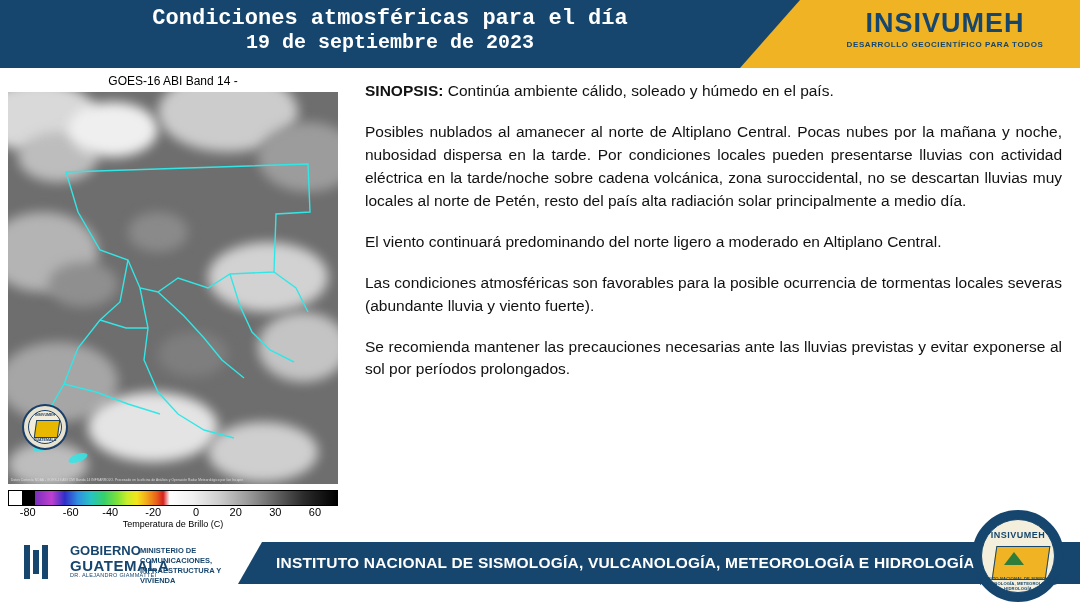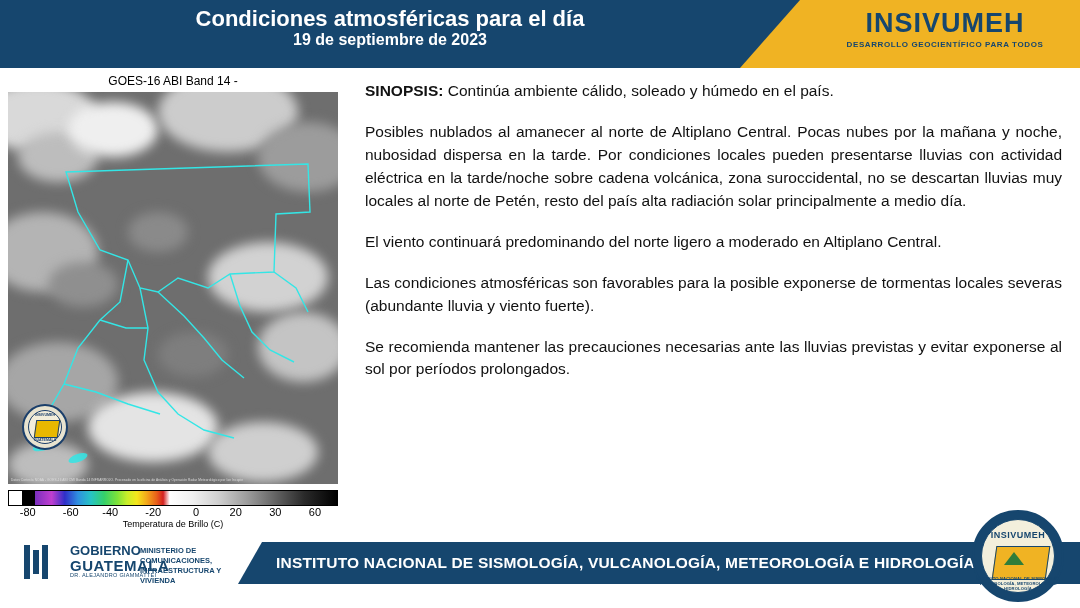--- a/index.html
+++ b/index.html
@@ -41,27 +41,28 @@
     background: #f0b323;
     clip-path: polygon(60px 0, 340px 0, 340px 68px, 0 68px);
   }
   .header-title-wrap {
     position: absolute;
     left: 0; top: 6px;
     width: 780px;
     text-align: center;
     color: #ffffff;
     line-height: 1.15;
+    font-family: Liberation Mono, monospace;
   }
   .header-title-1 {
     font-size: 22px;
     font-weight: bold;
   }
   .header-title-2 {
-    font-size: 16px;
+    font-size: 20px;
     font-weight: bold;
   }
   .brand-wrap {
     position: absolute;
     left: 820px;
     top: 8px;
     width: 250px;
     text-align: center;
     color: #16466e;
   }
@@ -420,21 +421,21 @@
       <div class="cbar-label">Temperatura de Brillo (C)</div>
     </div>
   </div>
 
   <div class="synopsis">
     <p>
       <span class="lead-label">SINOPSIS:</span><span> Continúa ambiente cálido, soleado y húmedo en el país.</span>
     </p>
     <p>Posibles nublados al amanecer al norte de Altiplano Central. Pocas nubes por la mañana y noche, nubosidad dispersa en la tarde. Por condiciones locales pueden presentarse lluvias con actividad eléctrica en la tarde/noche sobre cadena volcánica, zona suroccidental, no se descartan lluvias muy locales al norte de Petén, resto del país alta radiación solar principalmente a medio día.</p>
     <p>El viento continuará predominando del norte ligero a moderado en Altiplano Central.</p>
-    <p>Las condiciones atmosféricas son favorables para la posible exponerse de tormentas locales severas (abundante lluvia y viento fuerte).</p>
+    <p>Las condiciones atmosféricas son favorables para la posible ocurrencia de tormentas locales severas (abundante lluvia y viento fuerte).</p>
     <p>Se recomienda mantener las precauciones necesarias ante las lluvias previstas y evitar exponerse al sol por períodos prolongados.</p>
   </div>
 
   <div class="footer">
     <div class="footer-bar"></div>
     <div class="footer-bar-text">INSTITUTO NACIONAL DE SISMOLOGÍA, VULCANOLOGÍA, METEOROLOGÍA E HIDROLOGÍA</div>
 
     <div class="gob-logo">
       <div class="gob-bars">
           <i></i>

